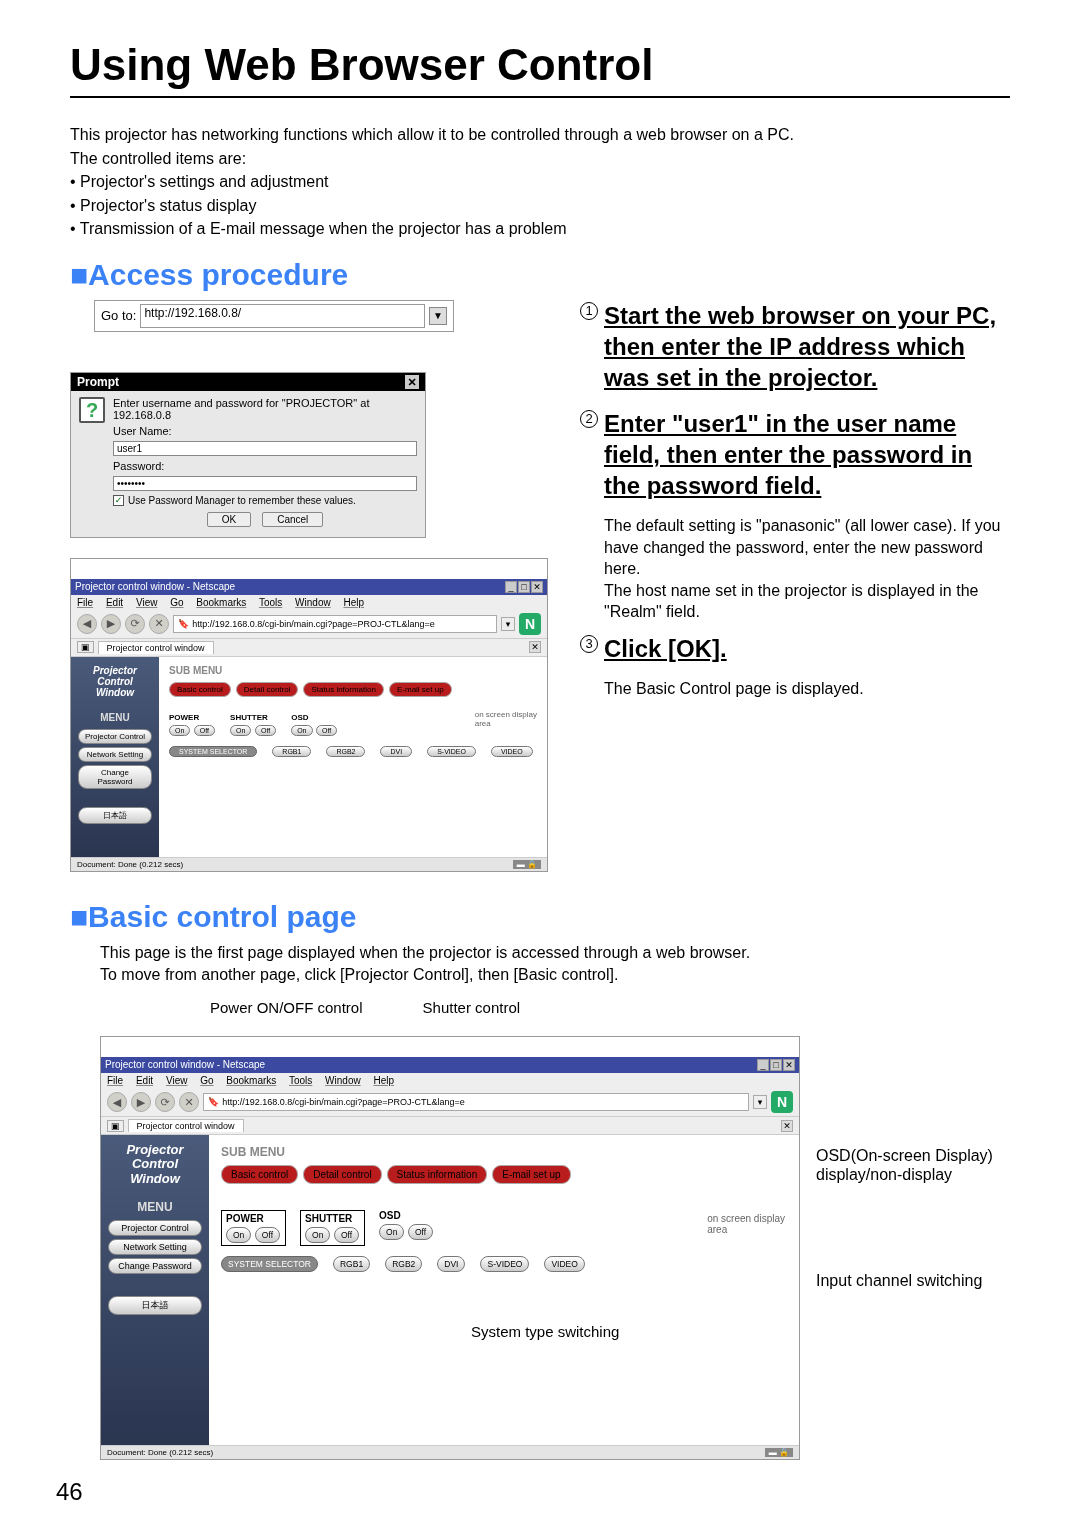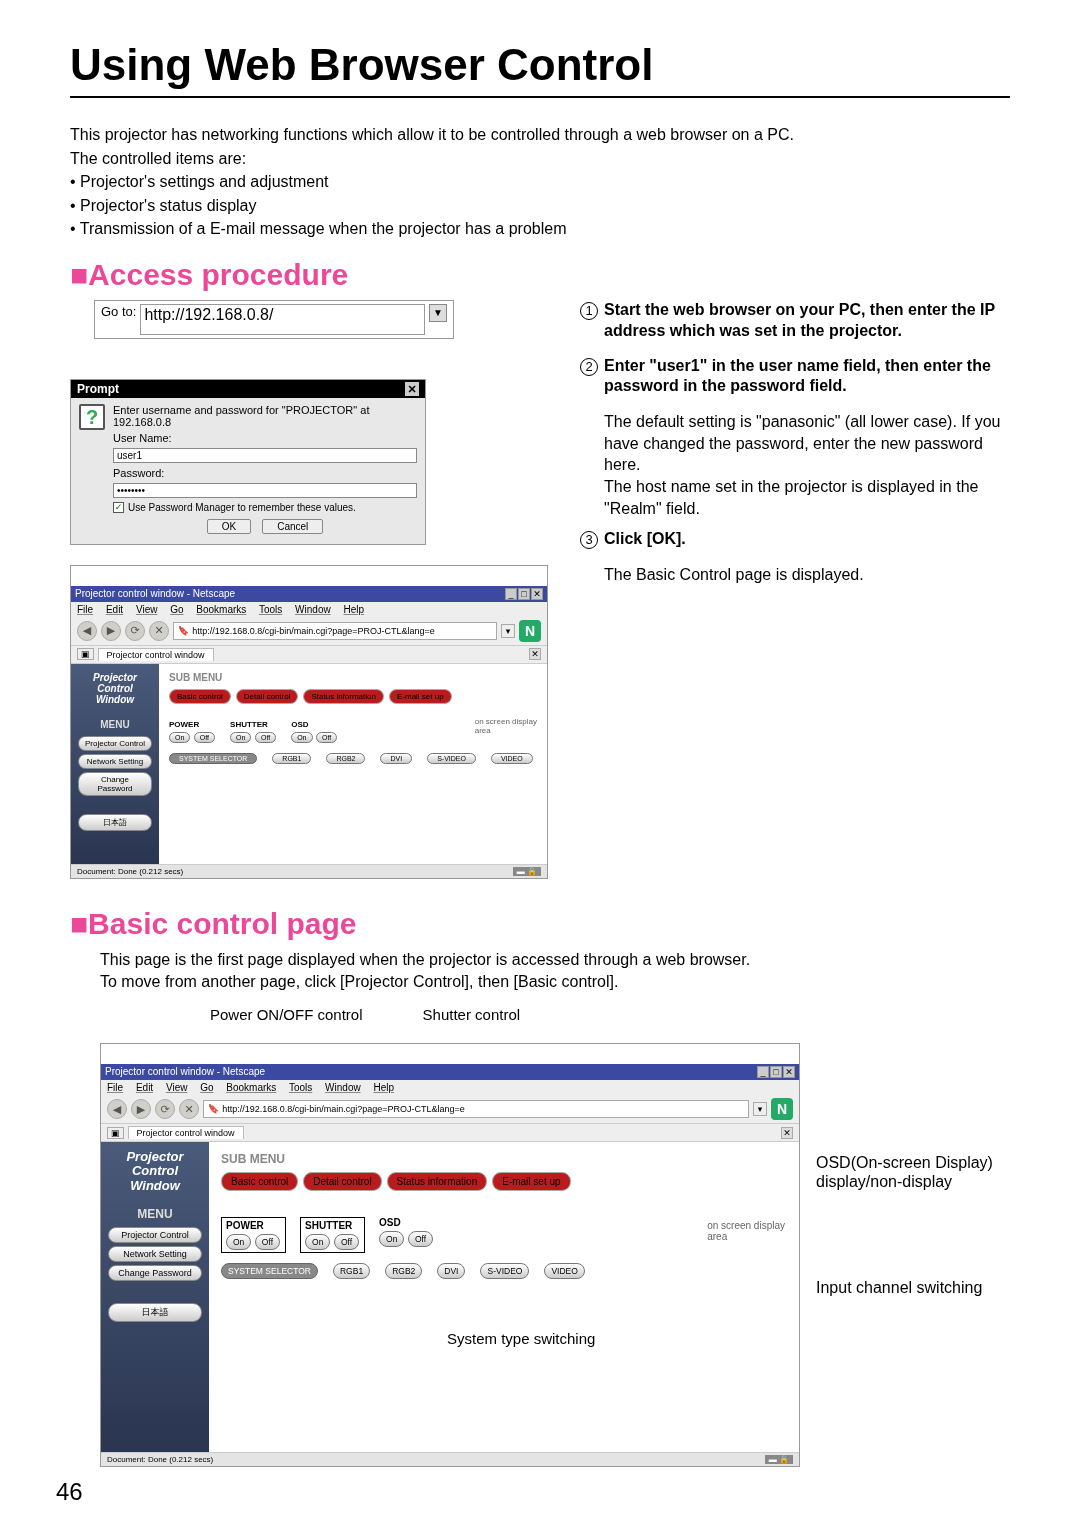--- a/index.html
+++ b/index.html
@@ -17,41 +17,42 @@
     font-weight: bold;
     border-bottom: 2px solid #000;
     padding-bottom: 6px;
     margin-bottom: 26px;
   }
   .intro { font-size: 16px; line-height: 1.35; margin-bottom: 18px; }
   .intro div { margin-bottom: 2px; }
   .section-head {
     font-size: 30px;
     font-weight: bold;
-    color: #ec4899;
+    color: #3b82f6;
     margin: 10px 0 8px 0;
   }
   .access-row { display: flex; gap: 30px; }
   .col-left { width: 480px; }
   .col-right { flex: 1; font-size: 16px; line-height: 1.35; }
   .goto-bar {
     border: 1px solid #999;
     padding: 3px 6px;
     font-size: 13px;
     display: flex;
+    align-items: center;
     gap: 4px;
     width: 360px;
     margin-left: 24px;
   }
   .goto-bar .field {
     border: 1px solid #999;
     flex: 1;
-    font-size: 16px;
+    font-size: 12px;
     padding: 1px 3px;
-    height: 31px;
+    height: 24px;
   }
   .goto-bar .dropbtn {
     width: 18px; height: 18px; border: 1px solid #888;
     background: #ddd; font-size: 10px; text-align: center;
     line-height: 16px;
   }
   .prompt-dialog {
     border: 1px solid #999;
     background: #e8e8e8;
     width: 356px;
@@ -91,21 +92,21 @@
   }
   .checkbox-row { display: flex; align-items: center; gap: 4px; font-size: 10px; margin-top: 4px; }
   .checkbox-row .cb { width: 11px; height: 11px; border: 1px solid #555; background: #fff; font-size: 9px; text-align: center; line-height: 9px; color: #060; }
   .step { display: flex; margin-bottom: 14px; }
   .circ {
     display: inline-block; width: 18px; height: 18px;
     border: 1.5px solid #000; border-radius: 50%;
     text-align: center; line-height: 15px; font-size: 13px;
     margin-right: 6px; flex-shrink: 0; margin-top: 2px;
   }
-  .step-bold { font-weight: bold; font-size: 16px; line-height: 1.3; }
+  .step-bold { font-weight: bold; font-size: 24px; line-height: 1.3; text-decoration: underline; }
   .step-sub { margin-left: 24px; font-size: 16px; line-height: 1.35; }
   .note-pill {
     display: inline-block; background: #000; color: #fff;
     font-size: 13px; padding: 2px 10px; border-radius: 10px;
     margin-right: 8px; vertical-align: top;
   }
   .note-text { display: inline-block; width: 360px; vertical-align: top; font-size: 16px; line-height: 1.3; }
   .browser-window {
     border: 1px solid #999; background: #fff; font-size: 9px;
     margin-top: 20px;
@@ -416,21 +417,21 @@
             <span class="pill wide">RGB1</span>
             <span class="pill wide">RGB2</span>
             <span class="pill wide">DVI</span>
             <span class="pill wide">S-VIDEO</span>
             <span class="pill wide">VIDEO</span>
           </div>
           <div class="osd-area">
             <div>on screen display</div>
             <div>area</div>
           </div>
-          <div class="sys-label" style="position:absolute; left:88px; top:184px; color:#000;">System type switching</div>
+          <div class="sys-label" style="position:absolute; left:112px; top:184px; color:#000;">System type switching</div>
         </div>
       </div>
       <div class="bw-status">
         <span>Document: Done (0.212 secs)</span>
         <span class="sright">▬ 🔒</span>
       </div>
     </div>
 
     <div class="callout-labels-right" style="padding-top:130px;">
       <div>

